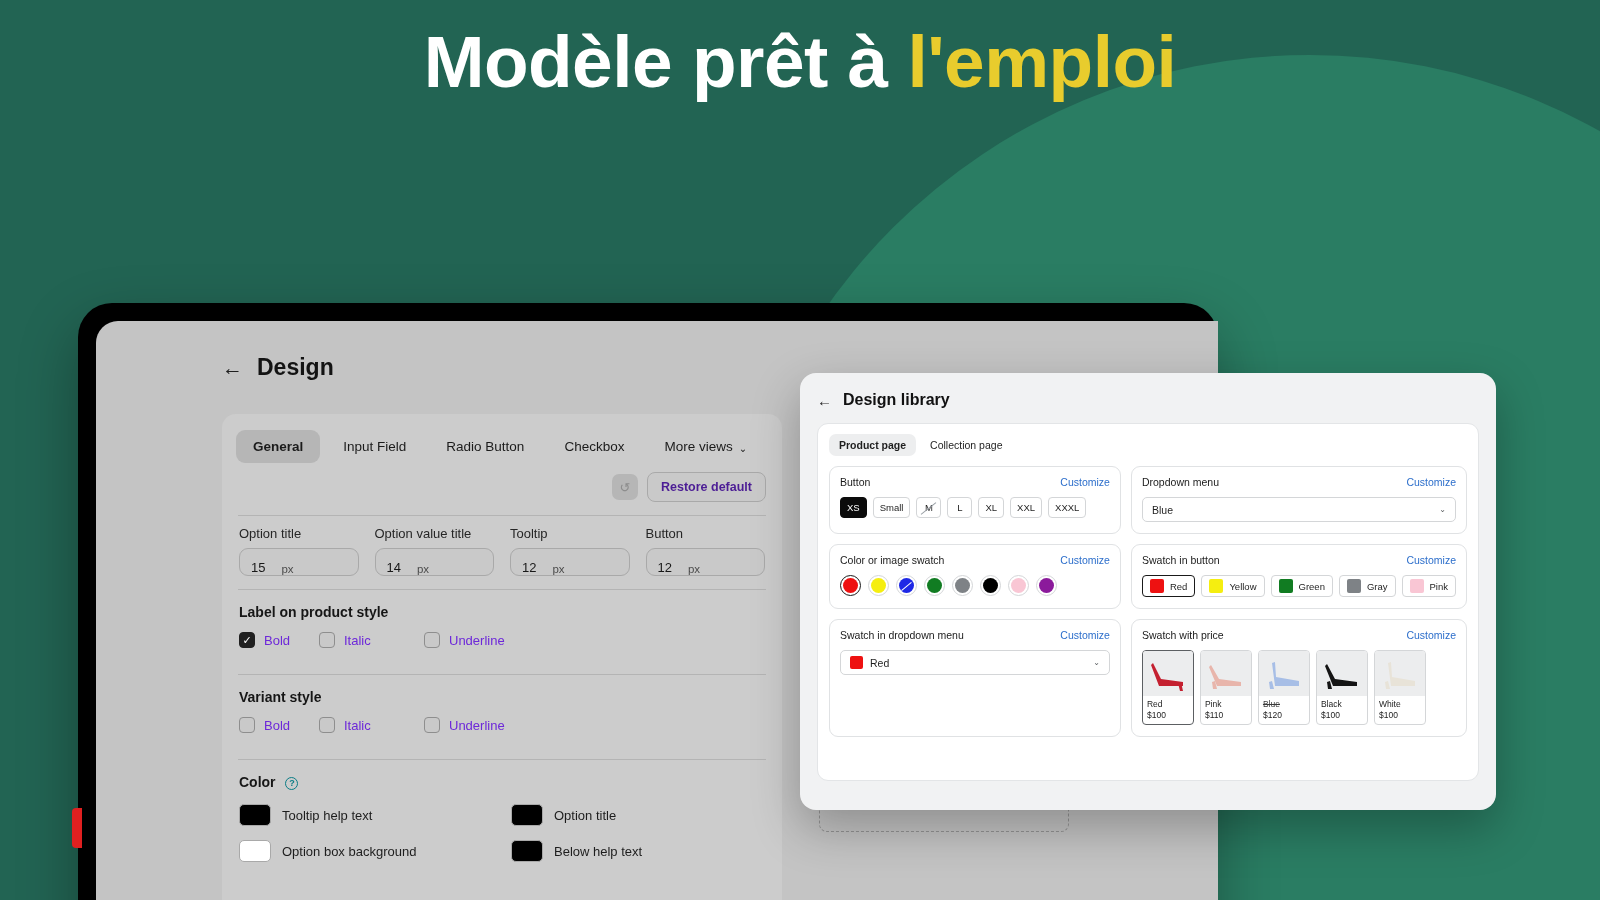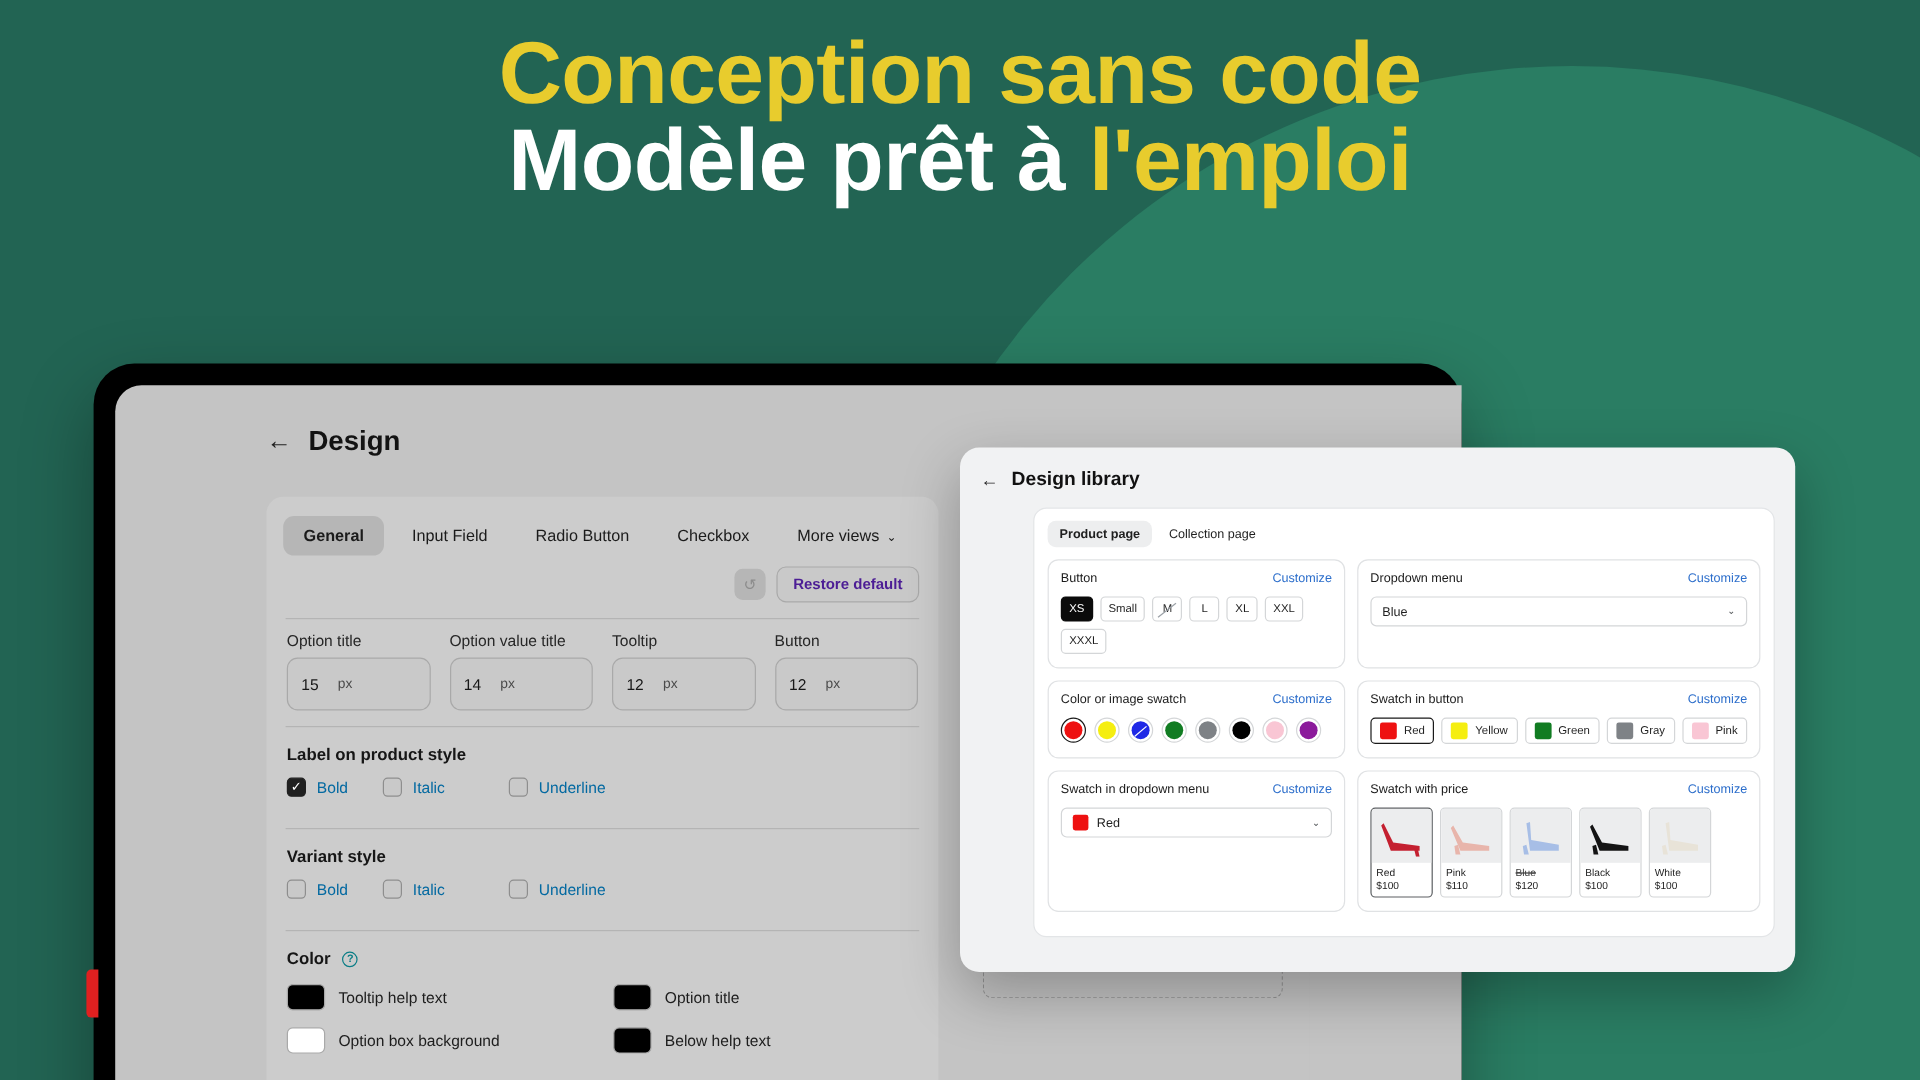--- a/index.html
+++ b/index.html
@@ -126,40 +126,40 @@
     width: 13px; height: 13px; border-radius: 50%;
     border: 1.3px solid #0a7d86; color: #0a7d86;
     font-size: 9px; margin-left: 6px; vertical-align: 1px;
     line-height: 1;
   }
 
   .field-row { display: flex; gap: 16px; padding: 10px 17px 0 17px; }
   .field { flex: 1; }
   .field-label { font-size: 13px; color: #262626; margin-bottom: 7px; }
   .field-box {
-    height: 44px; background: #C9C9C9;
+    height: 28px; background: #C9C9C9;
     border: 1px solid #a9a9a9; border-radius: 9px;
-    display: flex; align-items: center; padding: 0 11px; gap: 16px;
+    display: flex; align-items: flex-end; padding: 0 11px; gap: 16px;
   }
   .field-val { font-size: 13px; color: #181818; }
   .field-unit { font-size: 11.5px; color: #4b4b4b; }
 
   .check-row { display: flex; gap: 0; padding: 12px 17px 13px 17px; }
   .check-item { display: flex; align-items: center; gap: 9px; width: 80px; }
   .check-item.wide { width: 110px; margin-left: 25px; }
   .cb {
     width: 16px; height: 16px; border-radius: 4px;
     border: 1.4px solid #8e8e8e; background: #C9C9C9;
     display: flex; align-items: center; justify-content: center;
   }
   .cb.checked { background: #202020; border-color: #202020; }
   .cb.checked::after {
     content: "✓"; color: #fff; font-size: 11px; line-height: 1;
   }
-  .check-label { font-size: 13px; color: #0369a1; }
+  .check-label { font-size: 13px; color: #6d28d9; }
 
   .color-grid {
     display: grid; grid-template-columns: 1fr 1fr;
     gap: 14px 18px; padding: 14px 17px 16px 17px;
   }
   .color-item { display: flex; align-items: center; gap: 11px; }
   .swatch-box {
     width: 32px; height: 22px; border-radius: 5px;
     border: 1px solid #a9a9a9; flex: none;
   }
@@ -191,21 +191,20 @@
     padding: 18px 17px;
   }
   .modal-head { display: flex; align-items: center; gap: 11px; margin-bottom: 14px; }
   .modal-back { font-size: 15px; color: #1f1f1f; line-height: 1; }
   .modal-title { font-size: 16px; font-weight: 700; color: #111; }
 
   .modal-body {
     background: #FFFFFF; border: 1px solid #E3E5E7;
     border-radius: 11px; padding: 10px 11px 14px 11px;
     height: 358px;
-    margin-left: 44px;
   }
   .modal-tabs { display: flex; gap: 4px; margin-bottom: 10px; }
   .mtab {
     font-size: 10.5px; color: #1f1f1f;
     padding: 5px 10px; border-radius: 7px;
   }
   .mtab.active { background: #EDEEEF; font-weight: 700; }
 
   .card-grid { display: grid; grid-template-columns: 1fr 1fr; gap: 10px 10px; }
   .lib-card {
@@ -284,21 +283,20 @@
   .price-amt { font-size: 8.5px; color: #1d1d1d; line-height: 1.25; }
 </style>
 </head>
 <body>
 
 <div id="stage">
 
   <div class="bg-blob"></div>
 
   <div class="headline">
-    <span class="line hl-yellow">Conception sans code</span>
     <span class="line"><span class="hl-white">Modèle prêt à </span><span class="hl-yellow">l'emploi</span></span>
   </div>
 
   <div class="device">
     <div class="device-side-btn"></div>
     <div class="screen">
 
       <div class="bg-right-panel">
         <div class="bg-price">(+$12.00)</div>
         <div class="bg-file-title">File</div>

